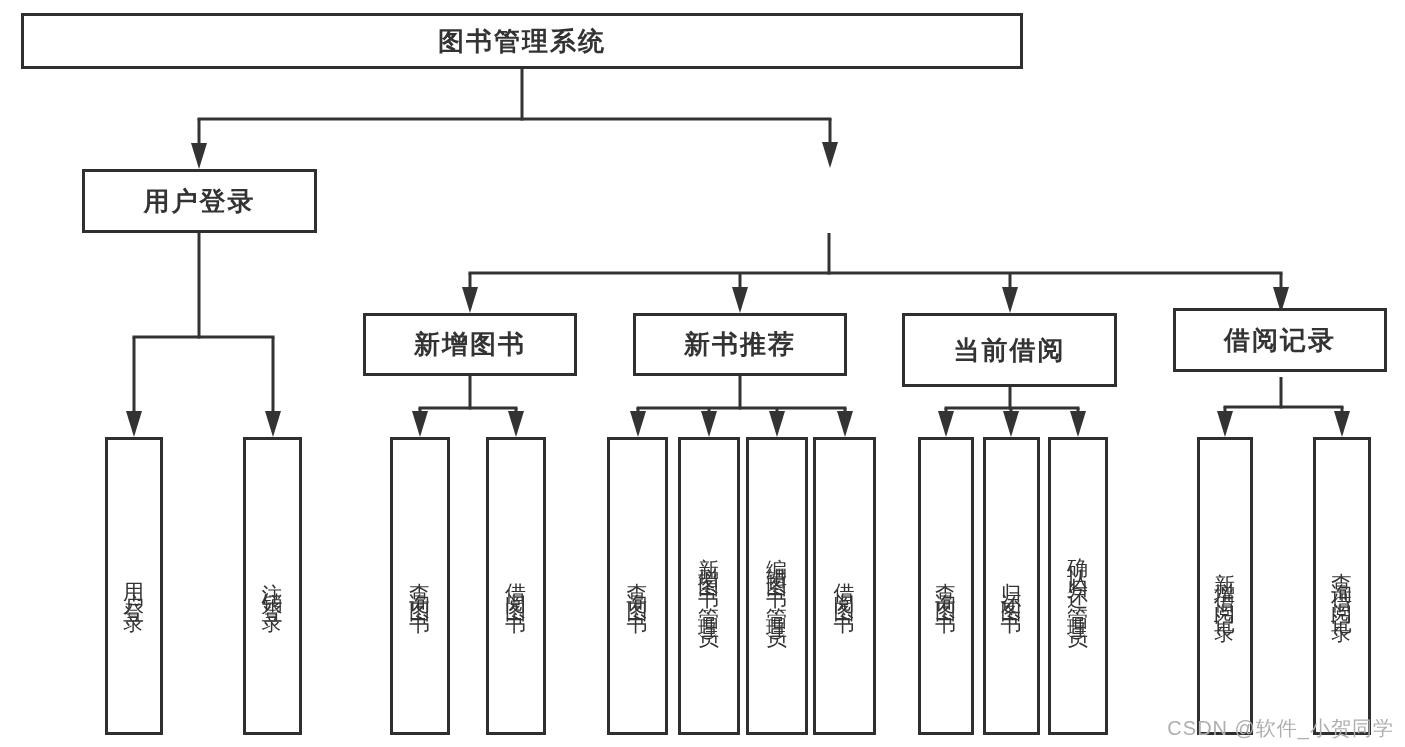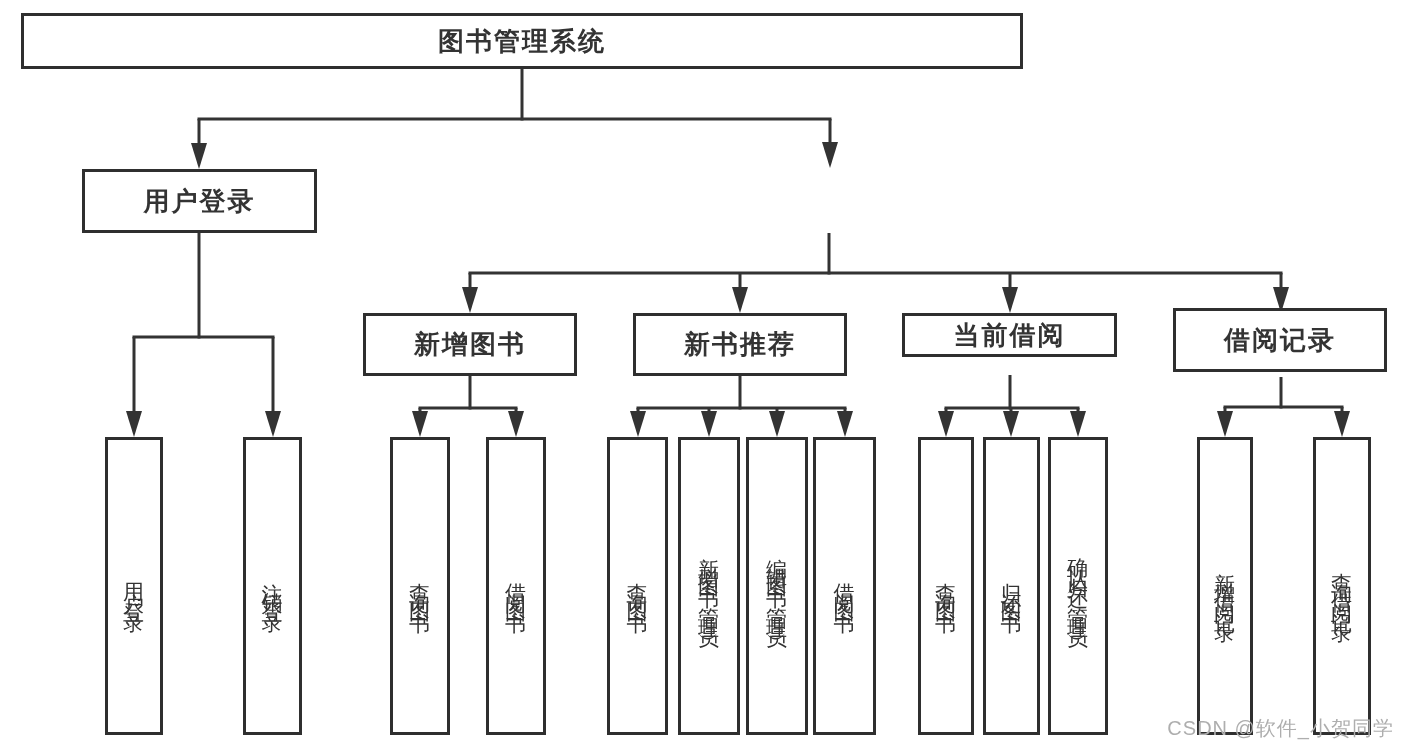--- a/index.html
+++ b/index.html
@@ -152,21 +152,21 @@
   <div class="hbox" style="left:82px;top:169px;width:235px;height:64px">
     <span class="hlabel">用户登录</span>
   </div>
 
   <div class="hbox" style="left:363px;top:313px;width:214px;height:63px">
     <span class="hlabel">新增图书</span>
   </div>
   <div class="hbox" style="left:633px;top:313px;width:214px;height:63px">
     <span class="hlabel">新书推荐</span>
   </div>
-  <div class="hbox" style="left:902px;top:313px;width:215px;height:44px">
+  <div class="hbox" style="left:902px;top:313px;width:215px;height:74px">
     <span class="hlabel">当前借阅</span>
   </div>
   <div class="hbox" style="left:1173px;top:308px;width:214px;height:64px">
     <span class="hlabel">借阅记录</span>
   </div>
 
   <div class="vbox" style="left:105px;width:58px">
     <span class="vlabel">用户登录</span>
   </div>
   <div class="vbox" style="left:243px;width:59px">

